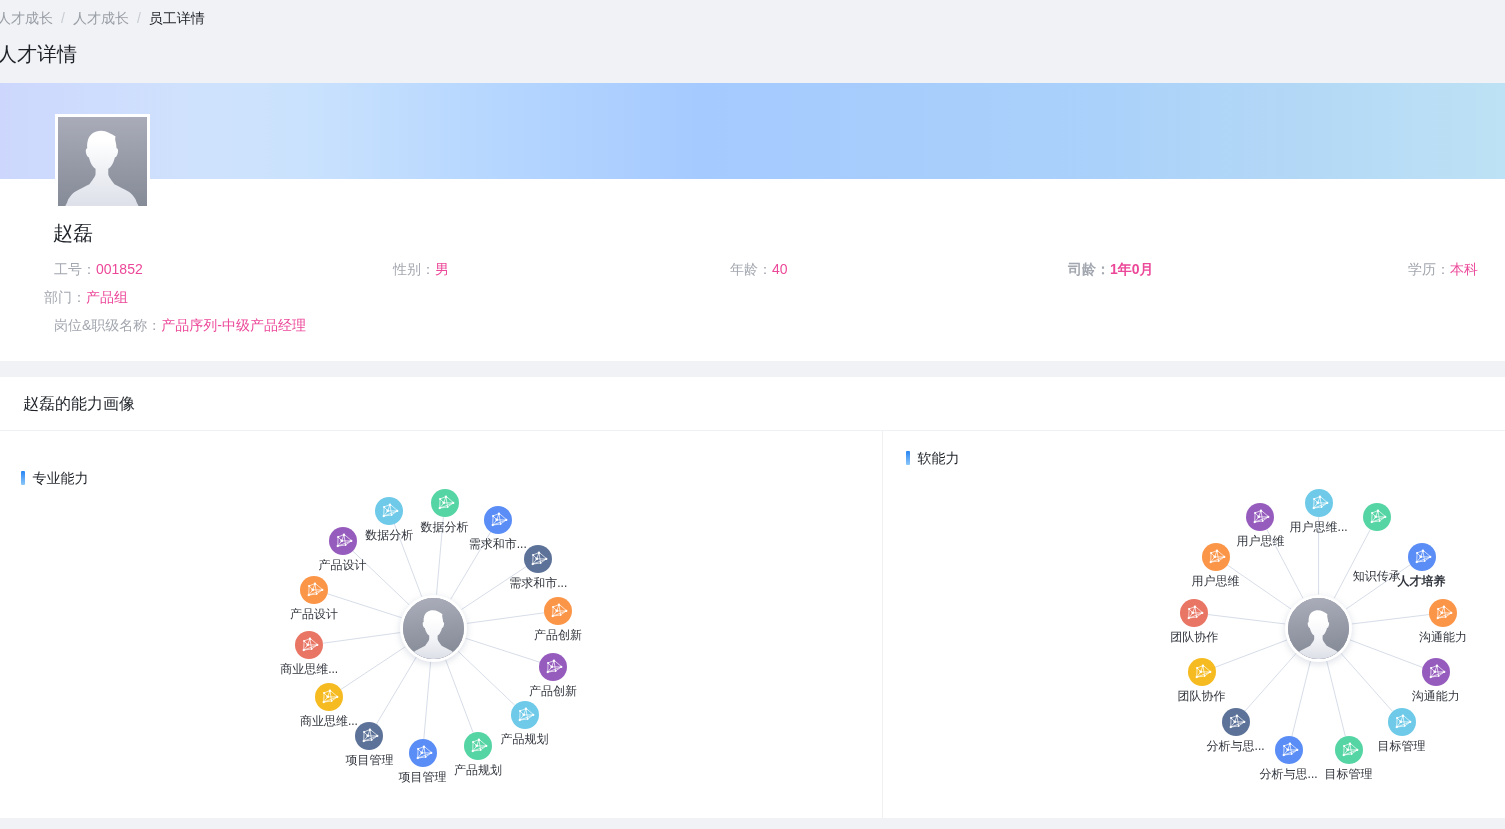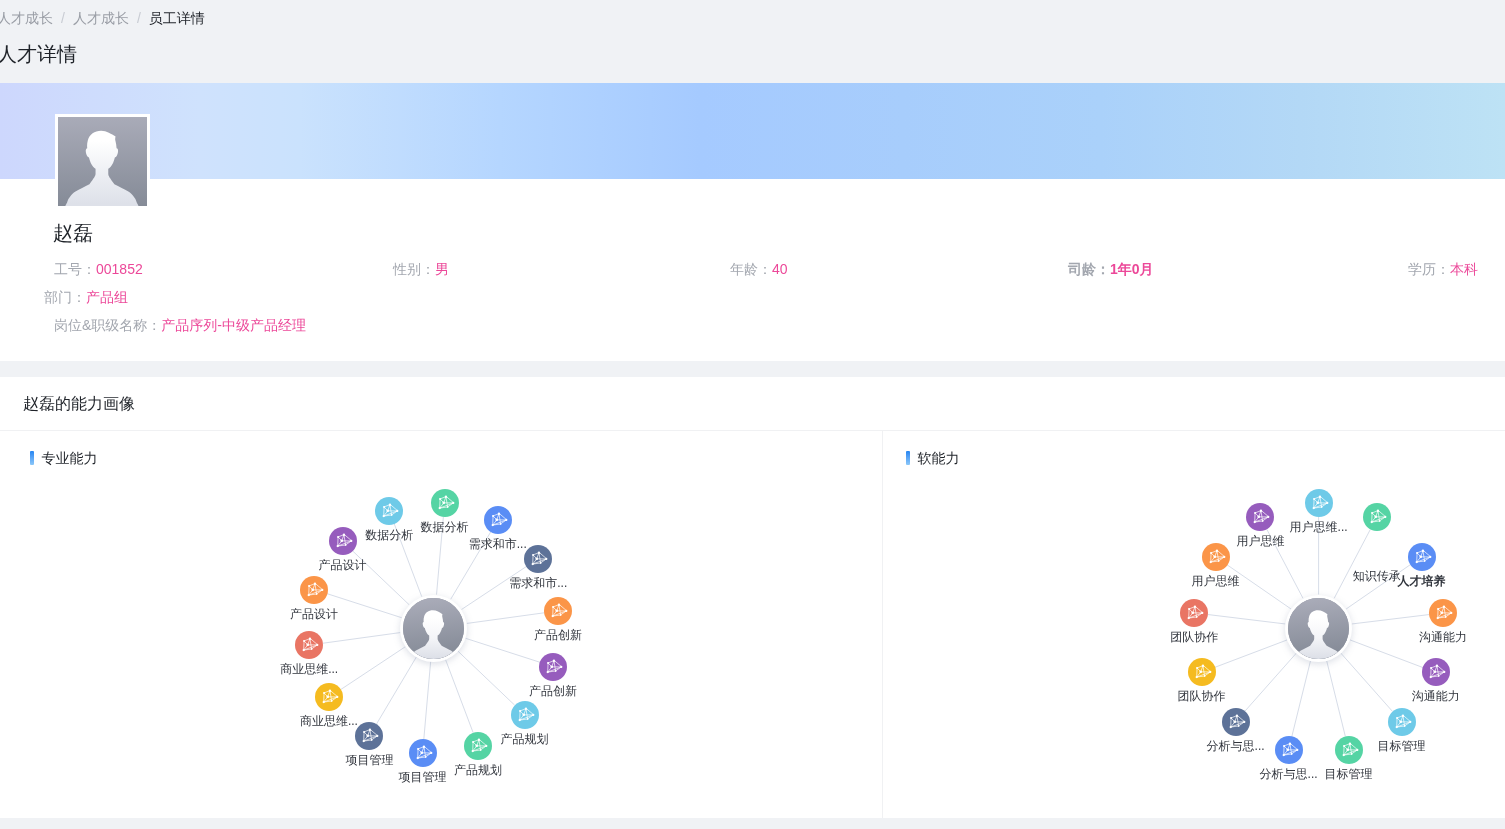--- a/index.html
+++ b/index.html
@@ -153,21 +153,21 @@
 
   <div class="cap-card">
     <div class="cap-head">
       <div class="cap-title">赵磊的能力画像</div>
     </div>
     <div class="cap-head-line"></div>
 
     <div class="cap-body">
       <div class="vdiv"></div>
 
-      <div class="sec-title" id="sec1" style="left: 31px;">
+      <div class="sec-title" id="sec1" style="left: 22px; margin-top: 20px;">
         <span class="bar"></span>
         <span class="tx">专业能力</span>
       </div>
       <div class="sec-title" id="sec2" style="left: 907px;">
         <span class="bar"></span>
         <span class="tx">软能力</span>
       </div>
 
       <div class="graph" id="graphs">
           <svg class="links" width="1505" height="390">

